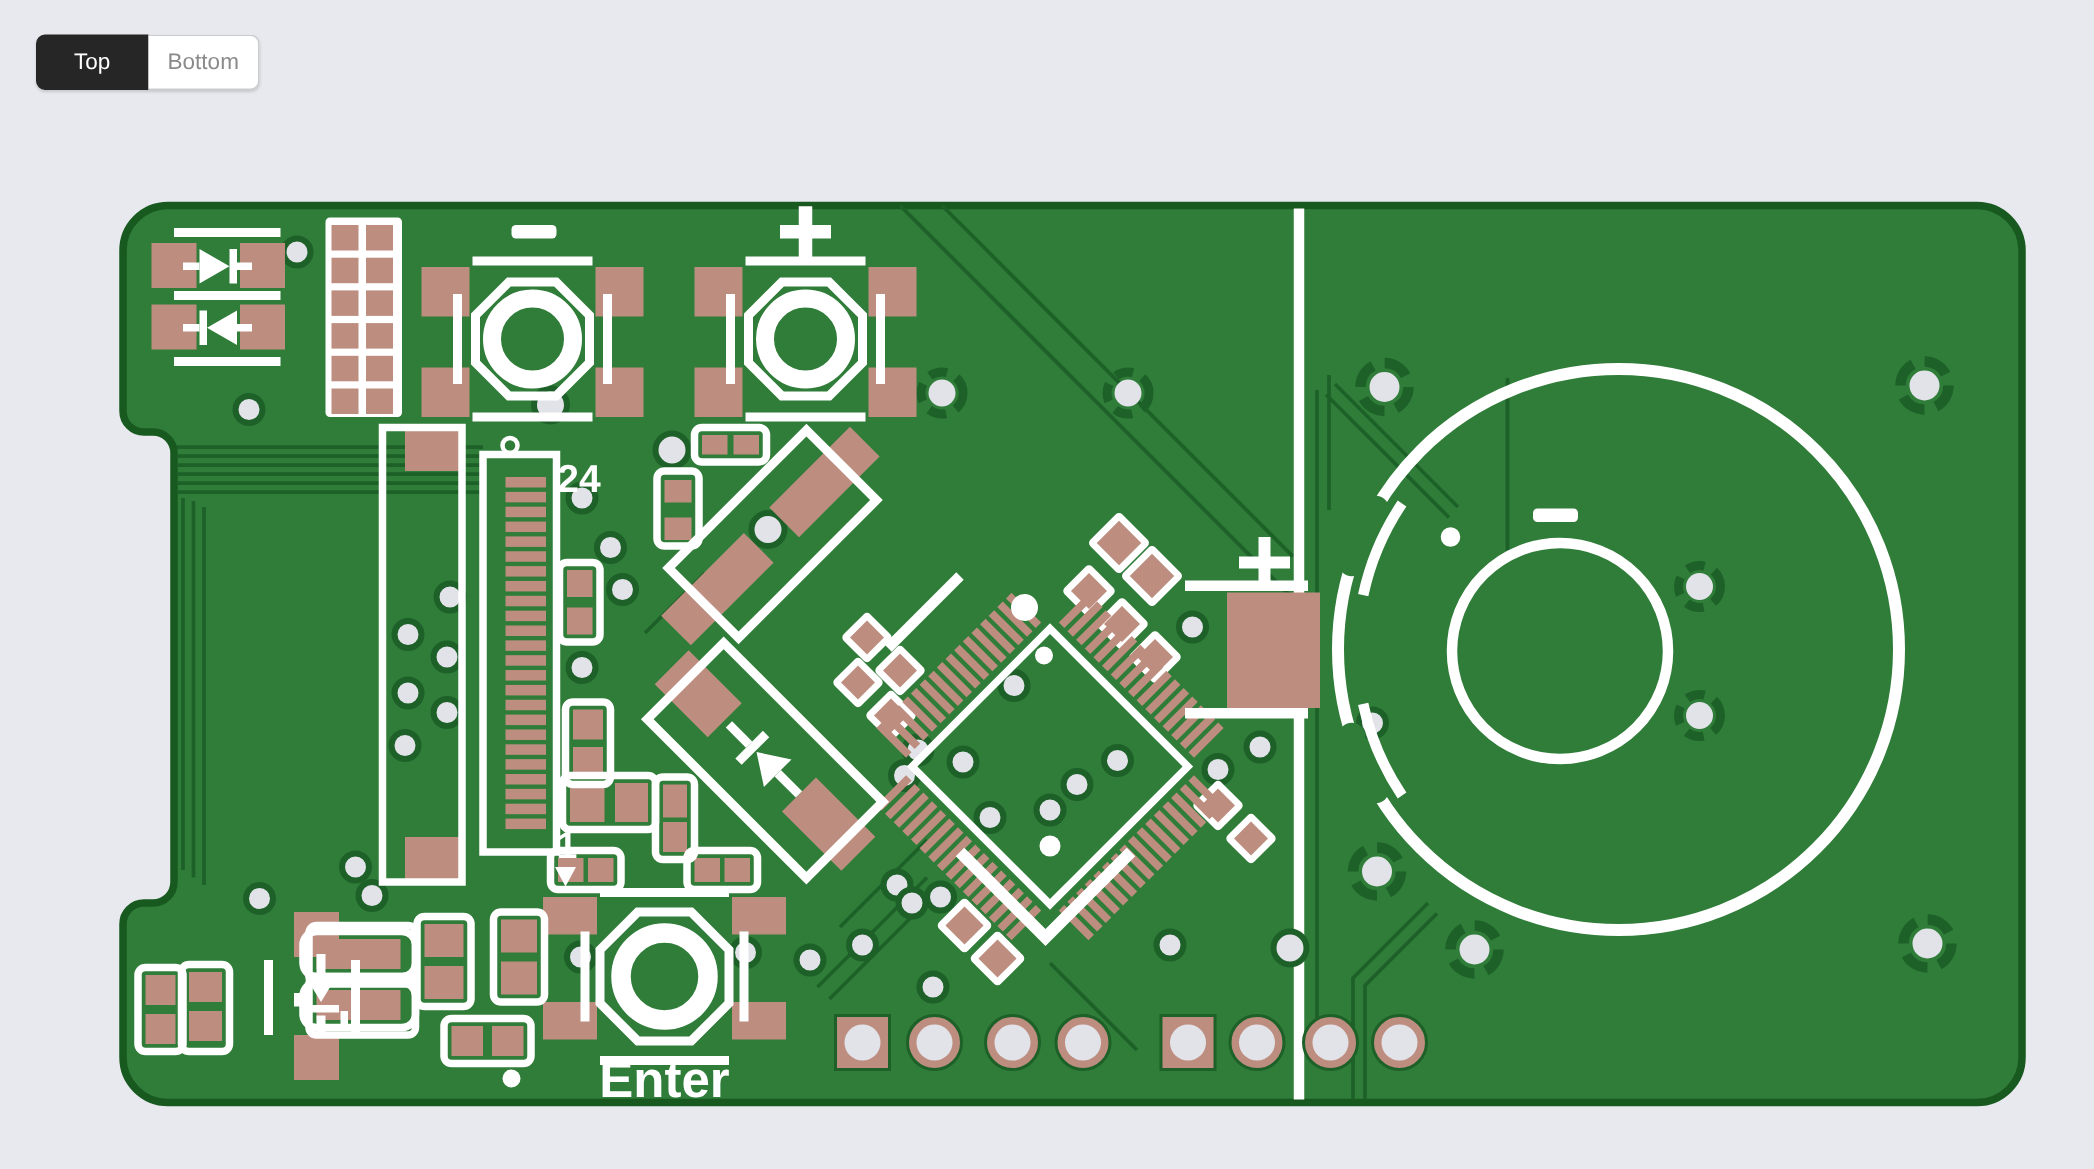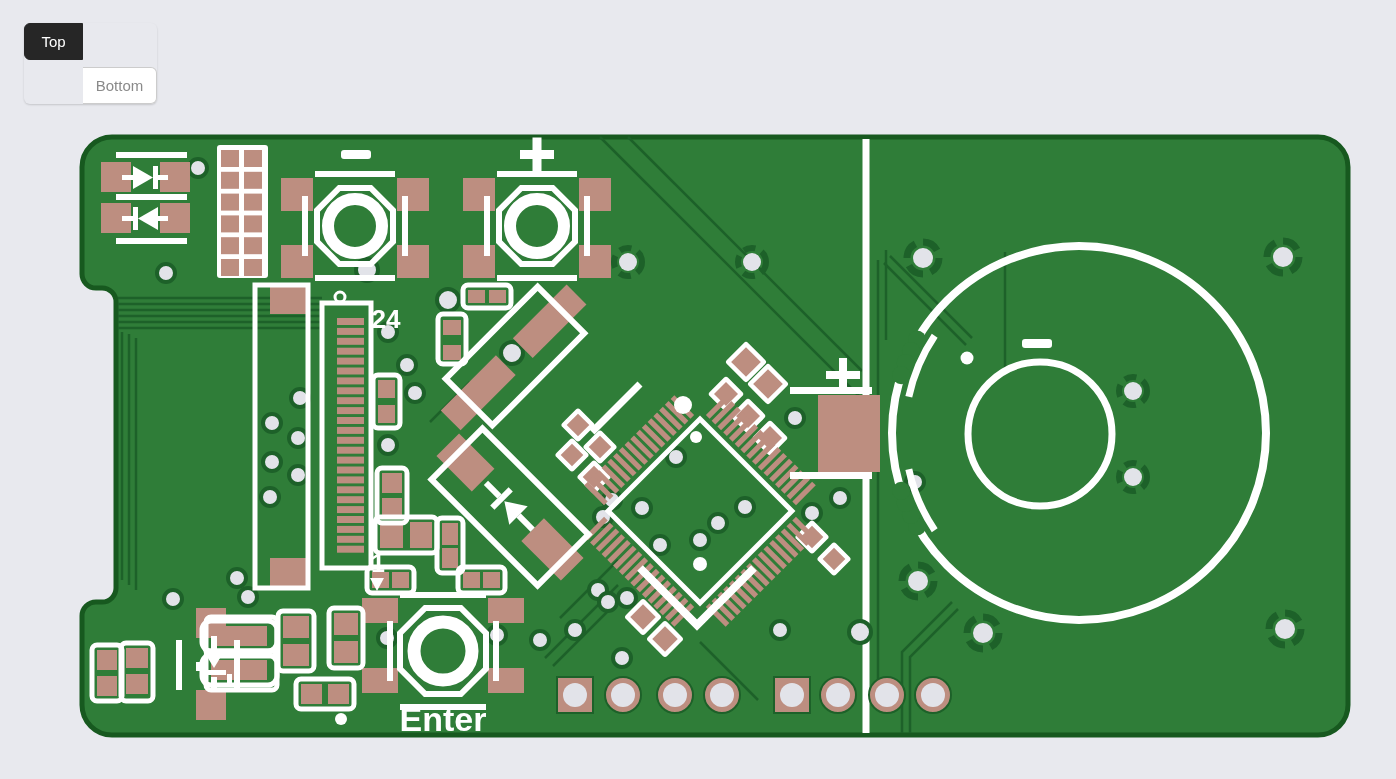--- a/index.html
+++ b/index.html
@@ -7,24 +7,24 @@
     --copper:#bd8e80; --silkscreen:#ffffff; --hole:#e2e3e9;
     --toggle_active_bg:#262626; --toggle_active_text:#ffffff;
     --toggle_inactive_bg:#ffffff; --toggle_inactive_text:#8a8a8a; --toggle_border:#cccccc;
   }
   html,body{margin:0;padding:0}
   body{width:1396px;height:779px;background:var(--page_bg);position:relative;overflow:hidden;
        font-family:"Liberation Sans", sans-serif;}
   .toggle{position:absolute;left:24px;top:23px;display:flex;z-index:5;
           box-shadow:0 1px 2px rgba(0,0,0,.15);border-radius:6px;}
   .toggle button{font-family:"Liberation Sans",sans-serif;font-size:15px;height:37px;cursor:pointer;outline:none;}
-  .t-top{width:59px;background:var(--toggle_active_bg);color:var(--toggle_active_text);
+  .t-top{width:75px;background:var(--toggle_active_bg);color:var(--toggle_active_text);
          border:1px solid var(--toggle_active_bg);border-radius:6px 0 0 6px;}
   .t-bottom{width:74px;background:var(--toggle_inactive_bg);color:var(--toggle_inactive_text);
-         border:1px solid var(--toggle_border);border-left:none;border-radius:0 6px 6px 0;margin-top:44px;}
+         border:1px solid var(--toggle_border);border-left:none;border-radius:0 6px 6px 0;}
   svg{position:absolute;left:0;top:0;}
   .cu{fill:var(--copper);}
   .cuo{fill:var(--copper);stroke:var(--trace_dark);stroke-width:2;}
   .sk{fill:var(--silkscreen);}
   .skl{stroke:var(--silkscreen);fill:none;}
   .hl{fill:var(--hole);}
   .tr{stroke:var(--trace_dark);fill:none;stroke-width:2.5;}
   .sktext{fill:var(--silkscreen);font-family:"Liberation Sans",sans-serif;font-weight:bold;}
 </style>
 </head>

